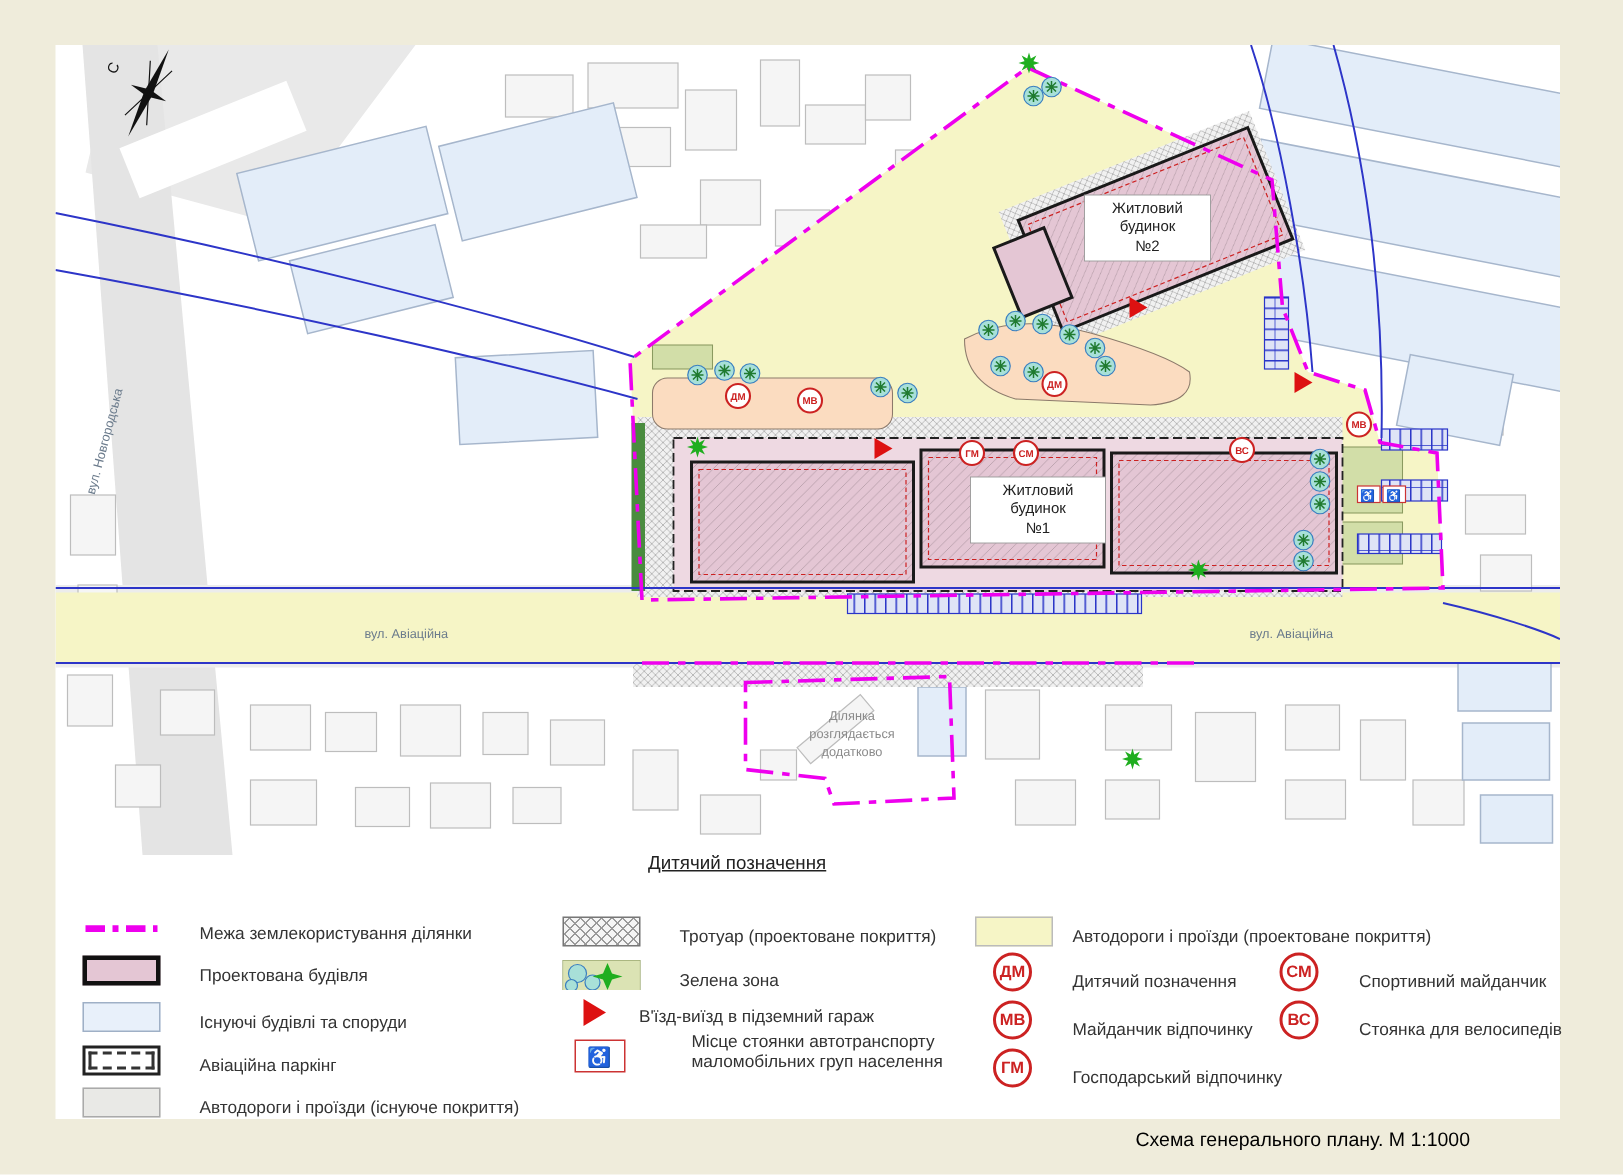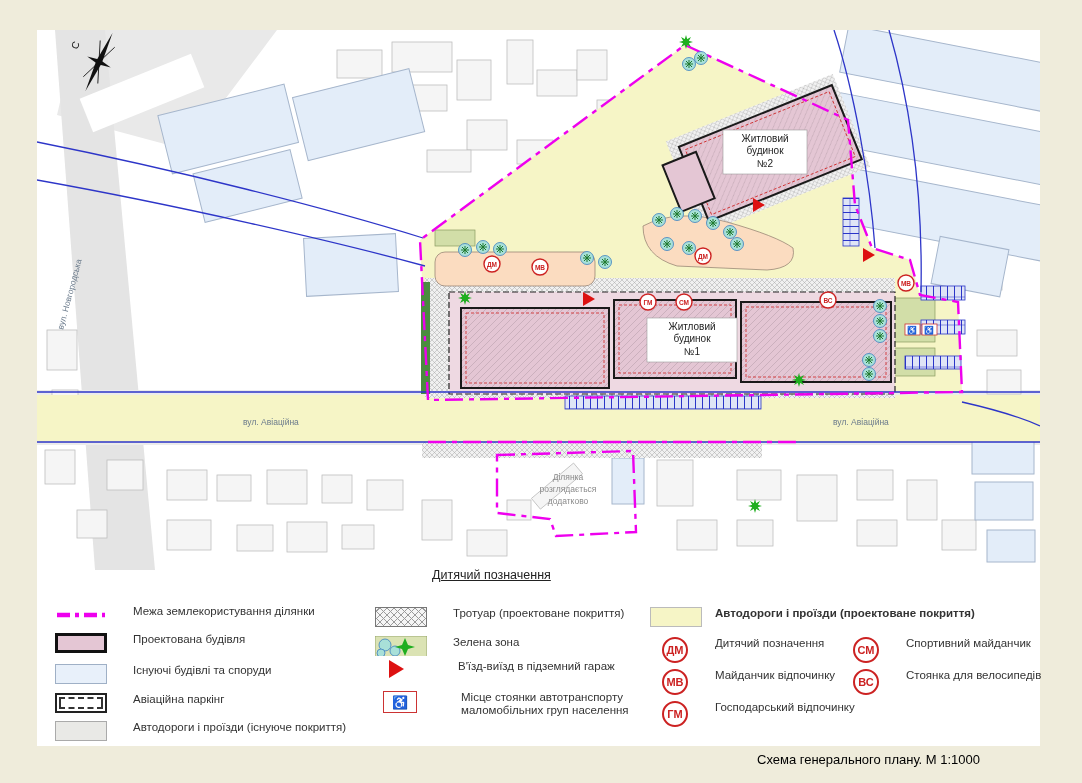--- a/index.html
+++ b/index.html
@@ -3,21 +3,21 @@
 <meta charset="utf-8">
 <style>
   html,body{margin:0;padding:0}
   .stage{position:relative;width:1082px;height:783px;background:#efecdb;overflow:hidden;
          font-family:"Liberation Sans",sans-serif}
   .sheet{position:absolute;left:37px;top:30px;width:1003px;height:716px;background:#ffffff}
   .map-svg{position:absolute;left:0;top:0}
   
   .legend-heading{position:absolute;left:395px;top:538px;font-size:12.5px;color:#222;
                   text-decoration:underline}
-  .li{position:absolute;display:flex;align-items:flex-start;height:24px}
+  .li{position:absolute;display:flex;align-items:flex-end;height:24px}
   .sw{width:52px;height:20px;flex:0 0 auto;box-sizing:border-box}
   .lt{margin-left:26px;font-size:11.5px;color:#333;white-space:nowrap}
   .lt2{margin-left:26px;font-size:11.5px;color:#333;line-height:13px}
   .sw-proj{background:#e4c6d4;border:3px solid #111}
   .sw-exist{background:#e8f0fa;border:1px solid #9fb0c6}
   .sw-underg{border:2px solid #222;background:#fff;padding:2px}
   .sw-underg .inner{border:2px dashed #333;width:100%;height:100%;box-sizing:border-box}
   .sw-roadex{background:#e9e9e6;border:1px solid #aaa}
   .sw-side{border:1px solid #777;background:
      repeating-linear-gradient(45deg,#9a9a9a 0 1px,transparent 1px 5px),
@@ -354,35 +354,35 @@
       <rect x="0" y="0" width="52" height="22" fill="#dbe3b4" stroke="#8a9a60" stroke-width="0.8"></rect>
       <circle cx="10" cy="9" r="6" fill="#a8e0d8" stroke="#3a7fc0" stroke-width="0.8"></circle>
       <circle cx="20" cy="15" r="5" fill="#a8e0d8" stroke="#3a7fc0" stroke-width="0.8"></circle>
       <circle cx="6" cy="17" r="4" fill="#a8e0d8" stroke="#3a7fc0" stroke-width="0.8"></circle>
       <path d="M30,2 L33,9 L40,11 L33,13 L30,20 L27,13 L20,11 L27,9 Z" fill="#1fae1f"></path>
     </svg>
     <span class="lt">Зелена зона</span>
   </div>
   <div class="li" style="left:338px;top:630px">
     <div class="sw sw-tri"></div>
-    <span class="lt" style="margin-left:54px">В'їзд-виїзд в підземний гараж</span>
+    <span class="lt" style="margin-left:22px">В'їзд-виїзд в підземний гараж</span>
   </div>
   <div class="li" style="left:338px;top:661px">
     <div class="sw sw-dis">
       <span>♿</span>
     </div>
     <span class="lt2" style="margin-left:44px">
       <div>Місце стоянки автотранспорту</div>
       <div>маломобільних груп населення</div>
     </span>
   </div>
 
   <div class="li" style="left:613px;top:577px">
     <div class="sw sw-roadpr"></div>
-    <span class="lt" style="margin-left:13px;font-weight:bold">Автодороги і проїзди (проектоване покриття)</span>
+    <span class="lt" style="margin-left:13px;font-weight:normal">Автодороги і проїзди (проектоване покриття)</span>
   </div>
   <div class="li" style="left:625px;top:607px">
     <div class="bcirc">ДМ</div>
     <span class="blab">Дитячий позначення</span>
   </div>
   <div class="li" style="left:625px;top:639px">
     <div class="bcirc">МВ</div>
     <span class="blab">Майданчик відпочинку</span>
   </div>
   <div class="li" style="left:625px;top:671px">

